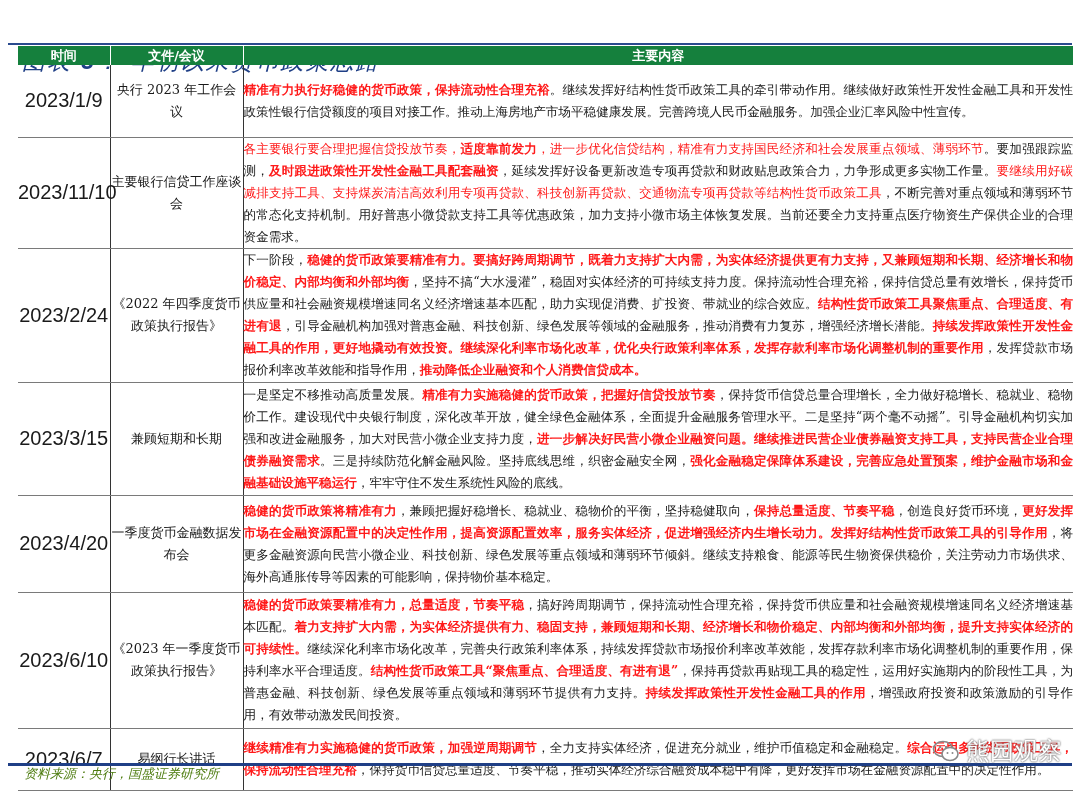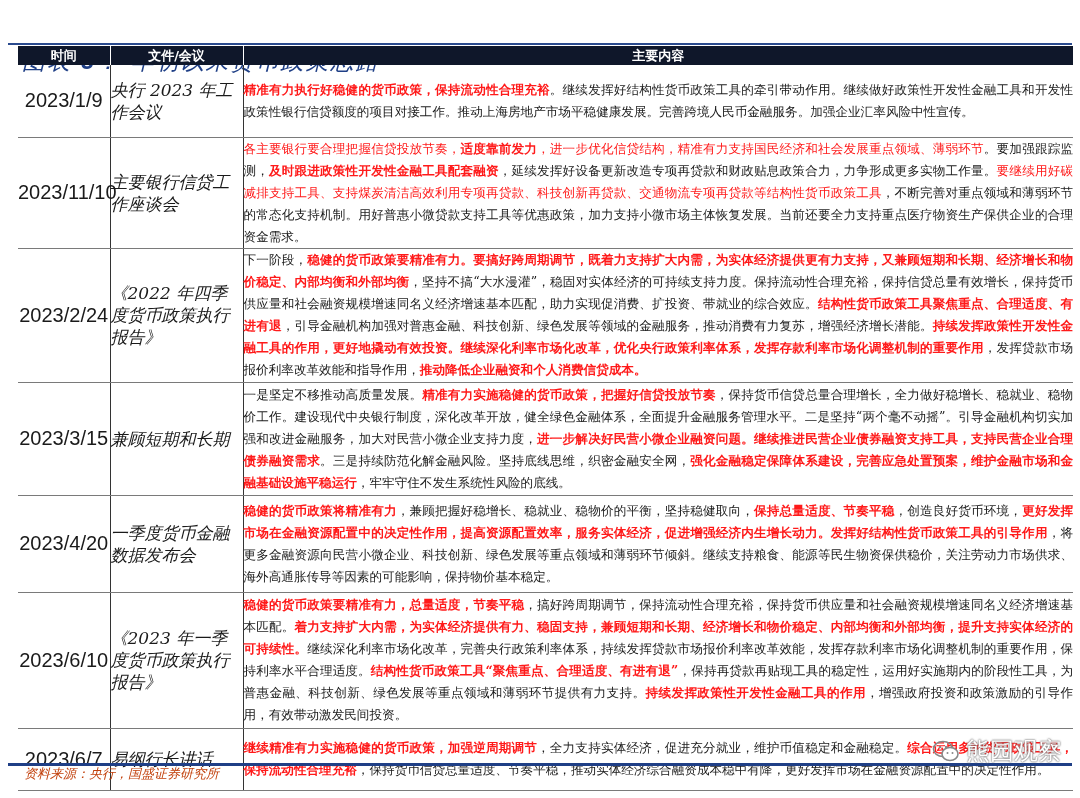--- a/index.html
+++ b/index.html
@@ -4,33 +4,33 @@
 <style>
   html, body { margin:0; padding:0; background:#ffffff; }
   body { width:1080px; height:798px; position:relative; overflow:hidden;
          font-family:"DejaVu Serif", serif; color:#1a1a1a; }
   .title { position:absolute; left:22px; top:8px; height:42px; line-height:42px;
            font-size:23px; font-style:italic; color:#1f3f86;
            font-family:"DejaVu Serif", serif; letter-spacing:2px;margin-top:32px; }
   .title .num { font-family:"Liberation Sans", sans-serif; font-weight:bold; font-style:italic; }
   .topline { position:absolute; left:8px; right:8px; top:43px; height:2px; background:#2a4a8e; }
   table.grid { position:absolute; left:18px; top:46px; width:1055px; border-collapse:collapse; table-layout:fixed; }
-  table.grid th { background:#0f172a; color:#ffffff; font-weight:bold; font-size:13px;
+  table.grid th { background:#15803d; color:#ffffff; font-weight:bold; font-size:13px;
                   height:19px; padding:0; text-align:center; border-right:1px solid #ffffff;
                   font-family:"DejaVu Sans", sans-serif; }
   table.grid th:last-child { border-right:none; }
   table.grid td { border-bottom:1.5px solid #7a7a7a; vertical-align:middle; padding:0; }
   td.date { text-align:center; font-family:"Liberation Sans", sans-serif; font-size:20px;
             border-right:1.5px solid #333; }
-  td.doc { font-size:17px; line-height:22px; border-right:1.5px solid #333; padding:0 8px;font-style:italic; }
+  td.doc { text-align:center; font-size:13px; line-height:22px; border-right:1.5px solid #333; padding:0 8px; }
   td.content { font-size:12.6px; line-height:22px; padding:0 6px 0 4px; text-align:justify; }
   .r { color:#ff1a1a;margin-top:20px; }
   .rb { color:#ff1a1a; font-weight:bold;margin-top:24px; }
   .bottomline { position:absolute; left:8px; right:8px; top:763px; height:3px; background:#1f3f86; }
-  .source { position:absolute; left:24px; top:765px; font-size:13px; font-style:italic; color:#c2410c; }
+  .source { position:absolute; left:24px; top:765px; font-size:13px; font-style:italic; color:#4d7c0f; }
   .watermark { position:absolute; right:18px; top:734px; height:34px; display:flex; align-items:center;
                color:#ffffff; font-size:24px; font-family:"DejaVu Sans", sans-serif;
                text-shadow:0 0 2px #777, 0 0 2px #777; }
   .watermark .wechat { width:28px; height:24px; margin-right:6px; }
 </style>
 </head>
 <body>
 
 <div class="title">
   <span>图表</span>

